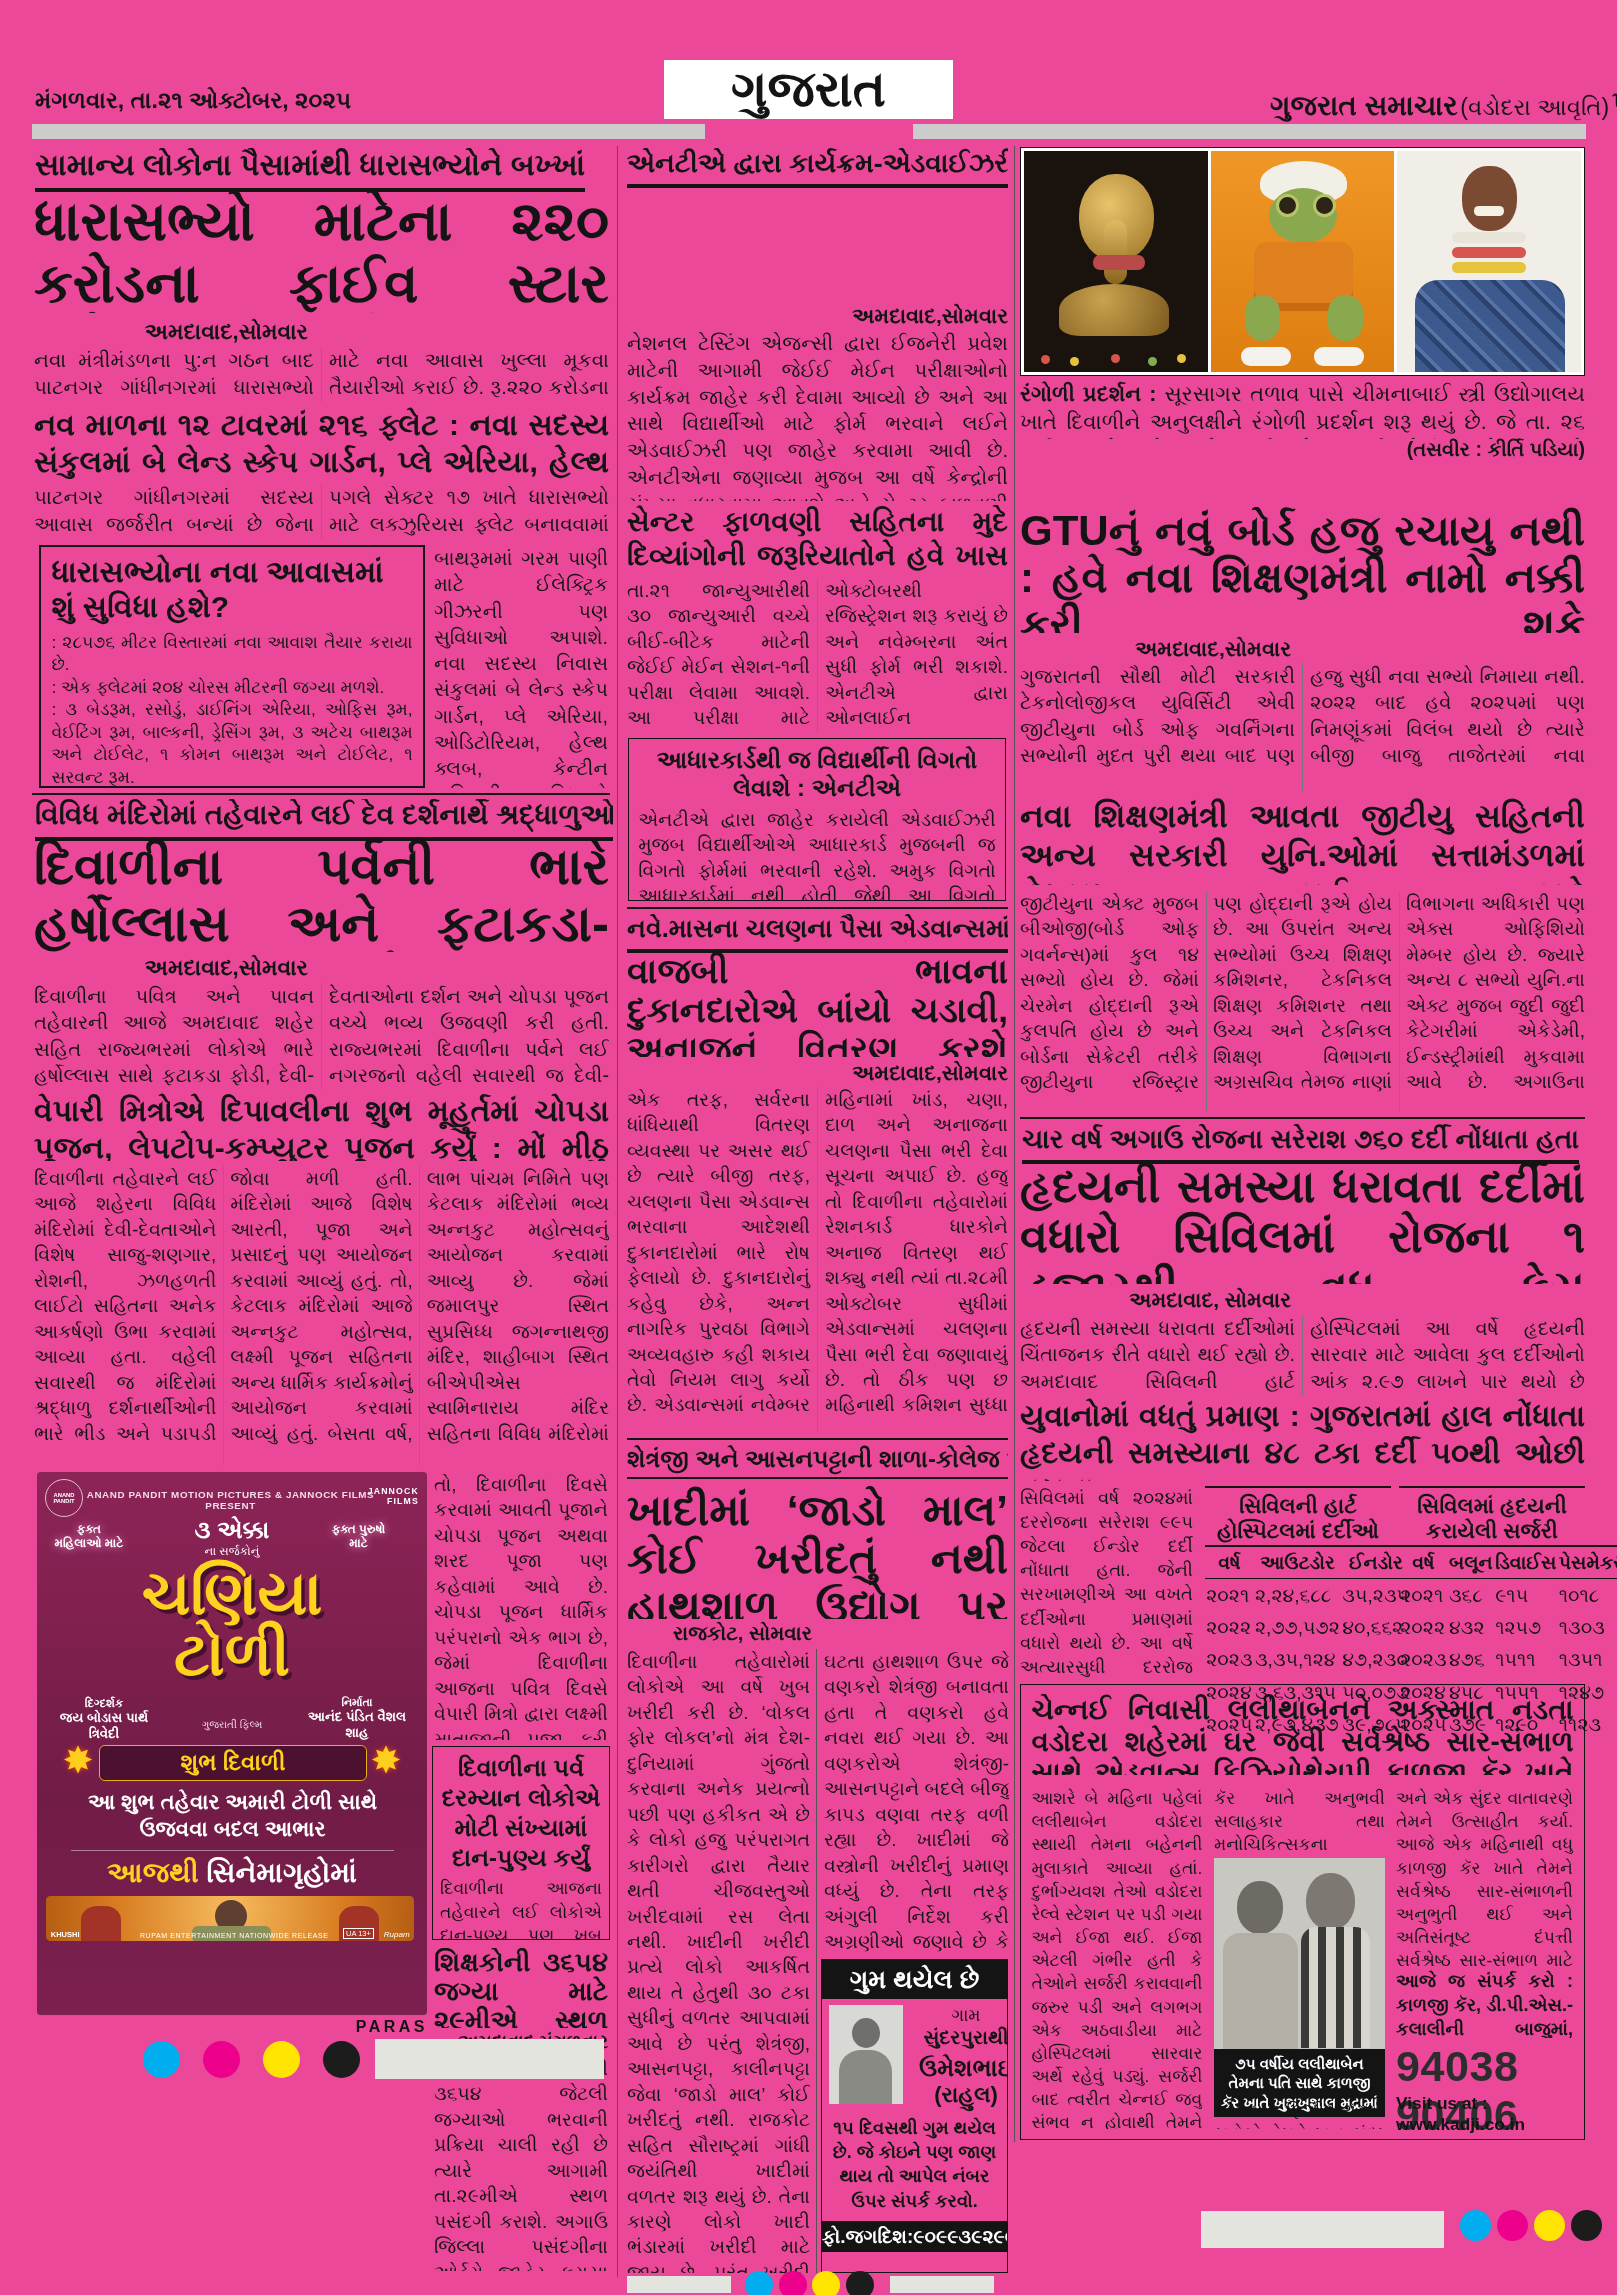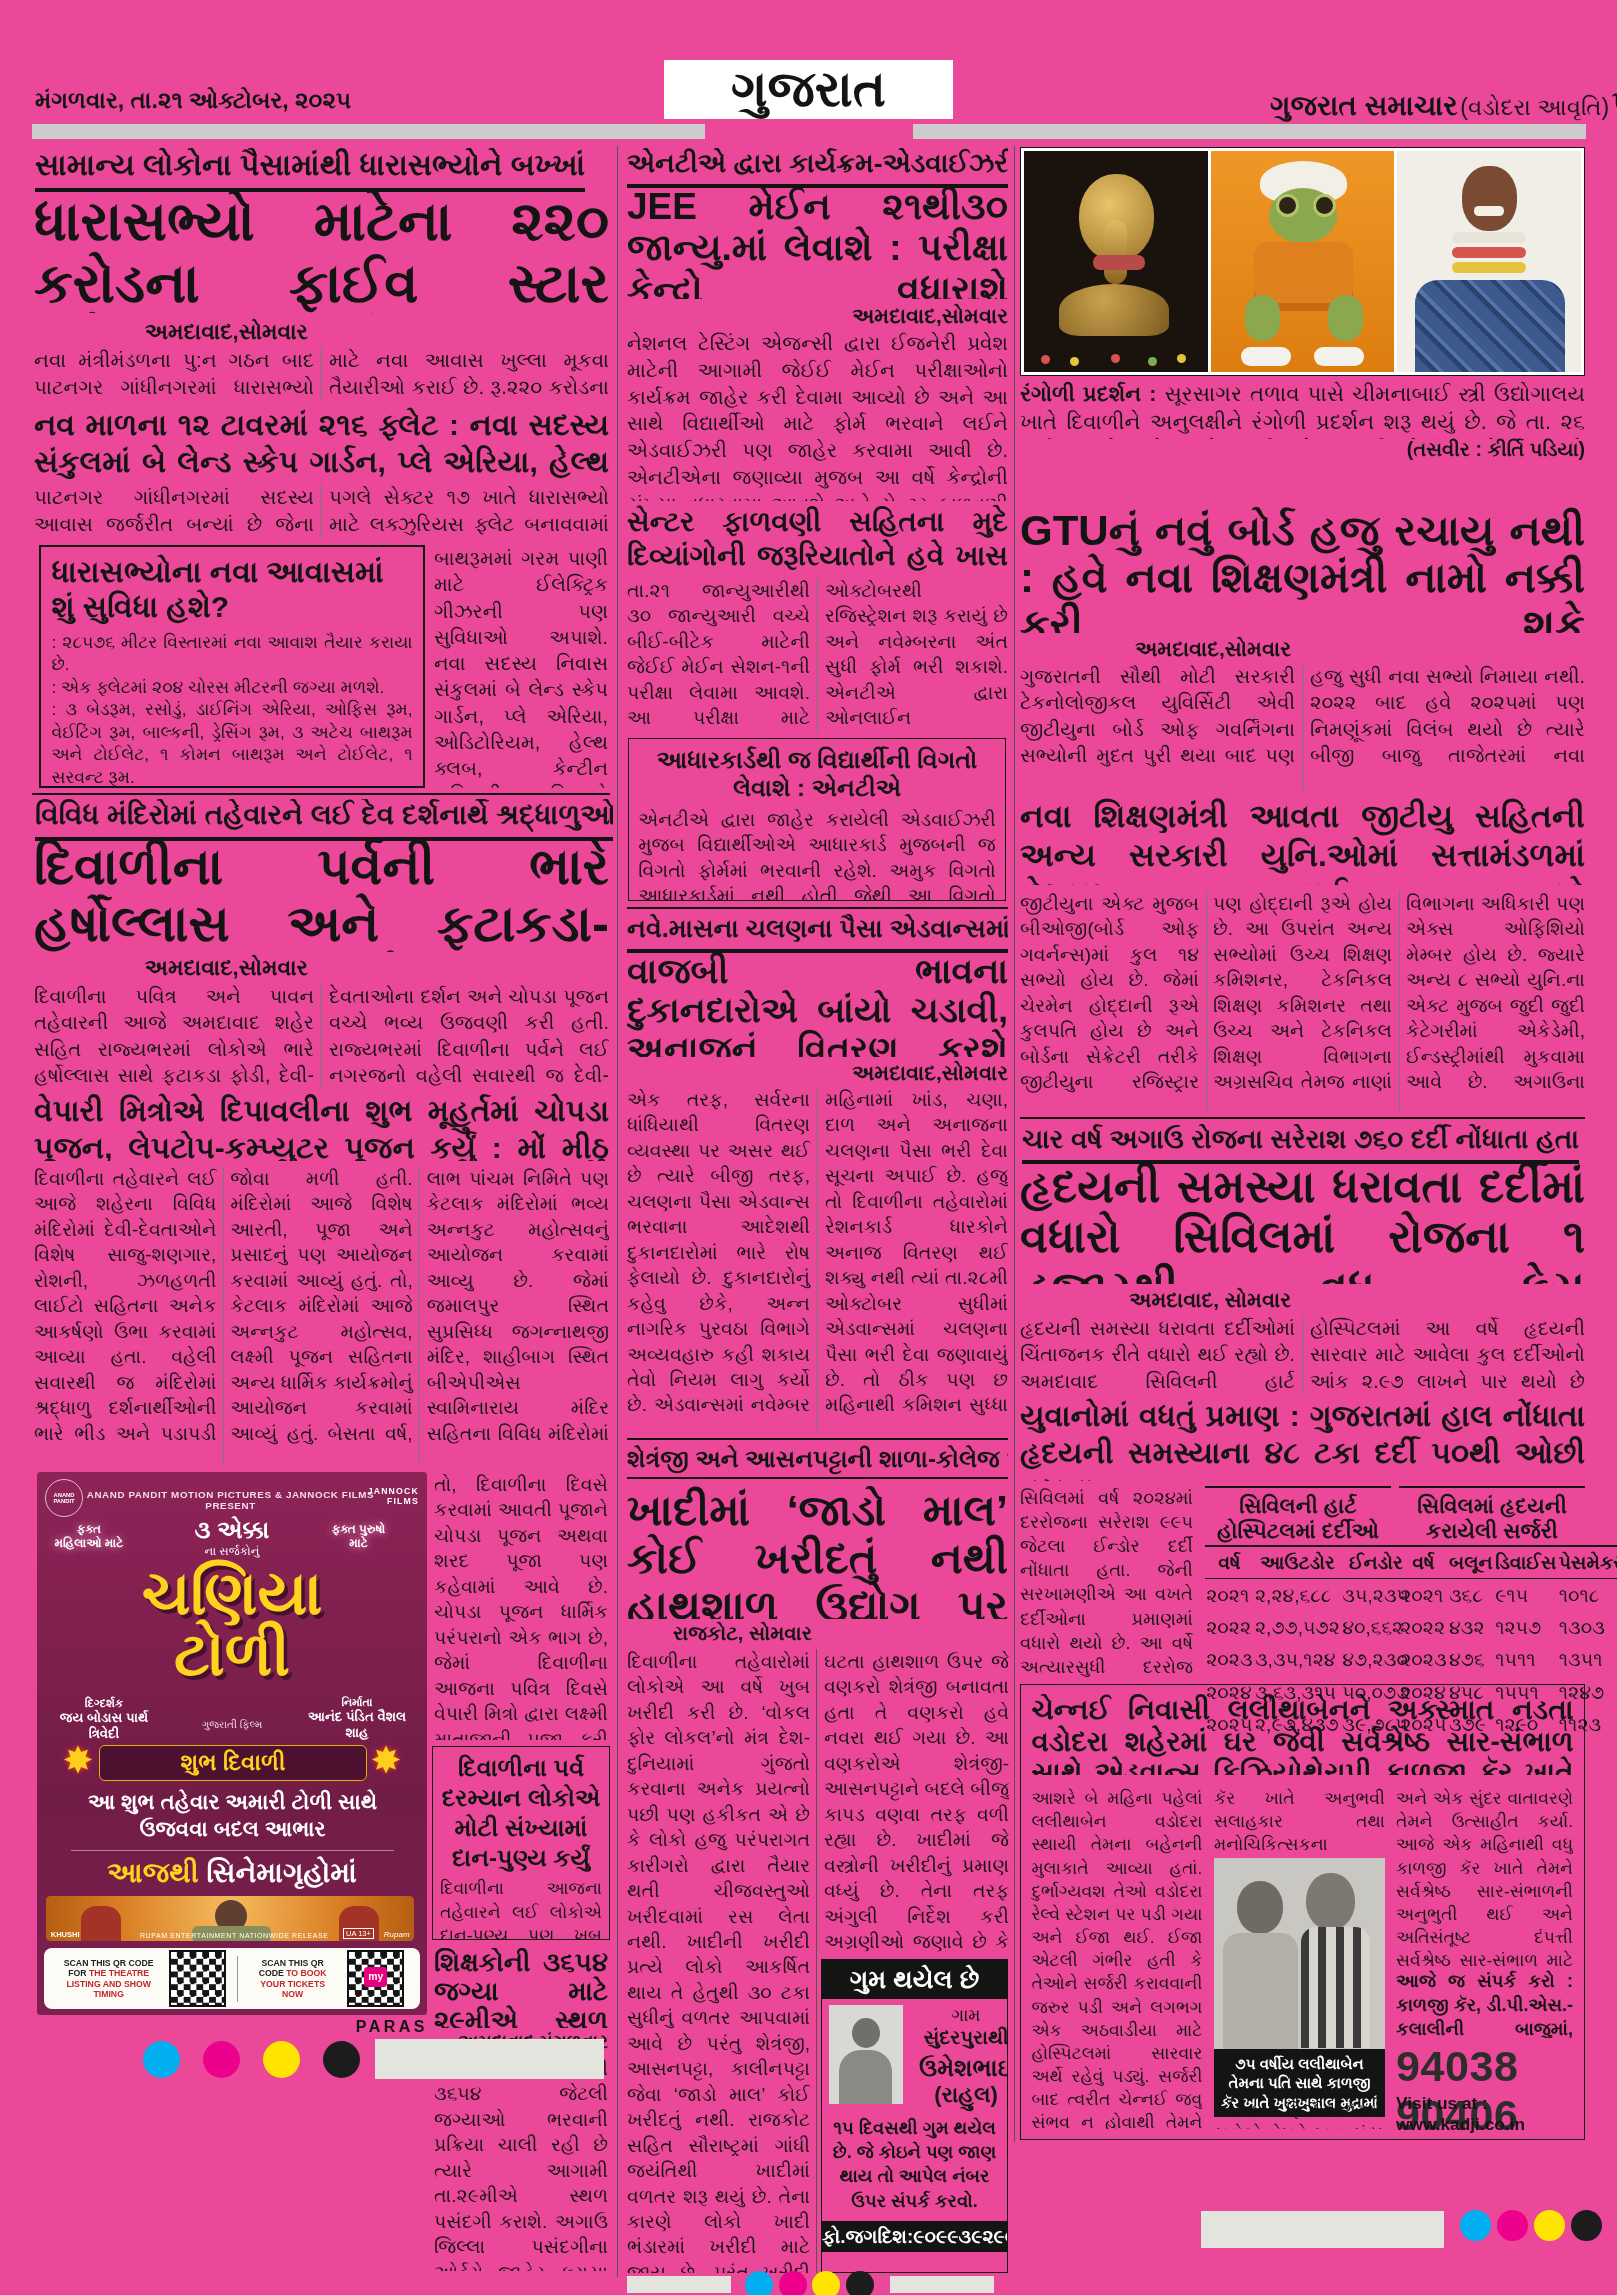--- a/index.html
+++ b/index.html
@@ -112,40 +112,24 @@
     <div class="poster" style="position:absolute;left:9.2px;top:424px;width:368px;height:45px">
       <div style="position:absolute;left:169px;top:3.5px;width:32px;height:32px;border-radius:50%;background:#5f4030"></div>
       <div style="position:absolute;left:35px;top:10.4px;width:40px;height:35px;border-radius:40% 40% 0 0;background:#a33326"></div>
       <div style="position:absolute;right:35px;top:10.4px;width:40px;height:35px;border-radius:40% 40% 0 0;background:#a33326"></div>
       <div style="position:absolute;left:146px;top:30px;width:79px;height:17.3px;border-radius:5.8px;background:#8a8f5a"></div>
       <div style="position:absolute;left:4.6px;bottom:2.3px;color:#fff;font-size:7.5px;font-weight:bold">KHUSHI</div>
       <div style="position:absolute;left:87px;bottom:2.3px;width:202px;text-align:center;color:#fff;font-size:7px;letter-spacing:0.6px">RUPAM ENTERTAINMENT NATIONWIDE RELEASE</div>
       <div style="position:absolute;right:40px;bottom:1.7px;color:#fff;font-size:7.5px;border:0.6px solid #fff;padding:0 2.3px">UA 13+</div>
       <div style="position:absolute;right:4.6px;bottom:1.7px;color:#fff;font-size:8px;font-style:italic">Rupam</div>
     </div>
-    <div style="position:absolute;left:7px;bottom:5.8px;right:7px;height:61px;background:#fdfbf6;border-radius:8px;display:flex;align-items:center;justify-content:space-evenly;padding:0 4.6px">
-      <div style="width:98px;font-size:8.7px;font-weight:bold;text-align:center;line-height:1.2">
-        <span style="color:#222">SCAN THIS QR CODE FOR</span>
-        <span style="color:#c0272d">THE THEATRE LISTING AND SHOW TIMING</span>
-      </div>
-      <div class="qr"></div>
-      <div style="width:1.2px;height:46px;background:#999"></div>
-      <div style="width:87px;font-size:8.7px;font-weight:bold;text-align:center;line-height:1.2">
-        <span style="color:#222">SCAN THIS QR CODE</span>
-        <span style="color:#c0272d">TO BOOK YOUR TICKETS NOW</span>
-      </div>
-      <div class="qr">
-        <div style="position:absolute;left:15px;top:15px;width:23px;height:19.6px;background:#e5007d;color:#fff;font-size:10.4px;font-weight:bold;text-align:center;line-height:19.6px;border-radius:3.5px">my</div>
-      </div>
-    </div>
   </div>
   <div class="abs" style="left:312px;top:2018px;width:116px;text-align:right;font-size:16px;font-weight:bold;letter-spacing:3.5px">PARAS</div>
 
   <div class="abs k" style="left:627px;top:148px;font-size:26.6px;max-width:381px">એનટીએ દ્વારા કાર્યક્રમ-એડવાઈઝરી જાહેર</div>
-  <div class="abs hl" style="left:627px;top:186px;width:381px;height:113px;font-size:37px">JEE મેઈન ૨૧થી૩૦ જાન્યુ.માં લેવાશે : પરીક્ષા કેન્દ્રો વધારાશે</div>
   <div class="abs dl" style="left:627px;top:304px;width:381px;font-size:21px">અમદાવાદ,સોમવાર</div>
   <div class="abs bd" style="left:627px;top:330px;width:381px;height:171px;font-size:20px">નેશનલ ટેસ્ટિંગ એજન્સી દ્વારા ઈજનેરી પ્રવેશ માટેની આગામી જેઈઈ મેઈન પરીક્ષાઓનો કાર્યક્રમ જાહેર કરી દેવામા આવ્યો છે અને આ સાથે વિદ્યાર્થીઓ માટે ફોર્મ ભરવાને લઈને એડવાઈઝરી પણ જાહેર કરવામા આવી છે. એનટીએના જણાવ્યા મુજબ આ વર્ષે કેન્દ્રોની સંખ્યા વધારવામા આવશે અને સેન્ટર ફાળવણી સહિતના મુદે દિવ્યાંગોની જરૂરિયાતોને પણ ખાસ ધ્યાને લેવામા આવશે.</div>
   <div class="abs sub" style="left:627px;top:505px;width:381px;height:68px;font-size:28px">સેન્ટર ફાળવણી સહિતના મુદે દિવ્યાંગોની જરૂરિયાતોને હવે ખાસ ધ્યાનમાં લેવામાં આવશે</div>
   <div class="abs bd c2" style="left:627px;top:578px;width:381px;height:155px;font-size:19px">તા.૨૧ જાન્યુઆરીથી ૩૦ જાન્યુઆરી વચ્ચે બીઈ-બીટેક માટેની જેઈઈ મેઈન સેશન-૧ની પરીક્ષા લેવામા આવશે. આ પરીક્ષા માટે ઓક્ટોબરથી રજિસ્ટ્રેશન શરૂ કરાયું છે અને નવેમ્બરના અંત સુધી ફોર્મ ભરી શકાશે. એનટીએ દ્વારા ઓનલાઈન એપ્લિકેશન-રજિસ્ટ્રેશન સમયે જ વિદ્યાર્થીઓને વિગતો ચકાસવાની તક અપાશે. ઉપરાંત પરીક્ષા કેન્દ્રોની સંખ્યા વધારવામા આવશે જેથી વિદ્યાર્થીઓને નજીકના શહેરમાં જ પરીક્ષા કેન્દ્ર મળી રહે. દિવ્યાંગ વિદ્યાર્થીઓને ગ્રાઉન્ડ ફ્લોર પર કેન્દ્ર ફાળવવા સહિતની જરૂરિયાતો ખાસ ધ્યાને લેવાશે.</div>
   <div class="abs bx" style="left:628px;top:738px;width:378px;height:163px;border-width:1.7px;padding:7px 9.2px">
     <div style="font-size:24px;font-weight:bold;text-align:center;margin-bottom:4.6px">આધારકાર્ડથી જ વિદ્યાર્થીની વિગતો લેવાશે : એનટીએ</div>
     <div class="bd" style="font-size:19px">એનટીએ દ્વારા જાહેર કરાયેલી એડવાઈઝરી મુજબ વિદ્યાર્થીઓએ આધારકાર્ડ મુજબની જ વિગતો ફોર્મમાં ભરવાની રહેશે. અમુક વિગતો આધારકાર્ડમાં નથી હોતી જેથી આ વિગતો વિદ્યાર્થીએ અલગથી ફોર્મમાં ભરવાની રહેશે. જો આધારકાર્ડ અને ૧૦માંની માર્કશીટની વિગતો મીસમેચ થશે તો સુધારા માટે વિદ્યાર્થીને એપ્લિકેશન-રજિસ્ટ્રેશન સમયે જ તક આપવામા આવશે.</div>
   </div>
 
   <div class="abs hr" style="left:627px;top:907px;width:381px"></div>

